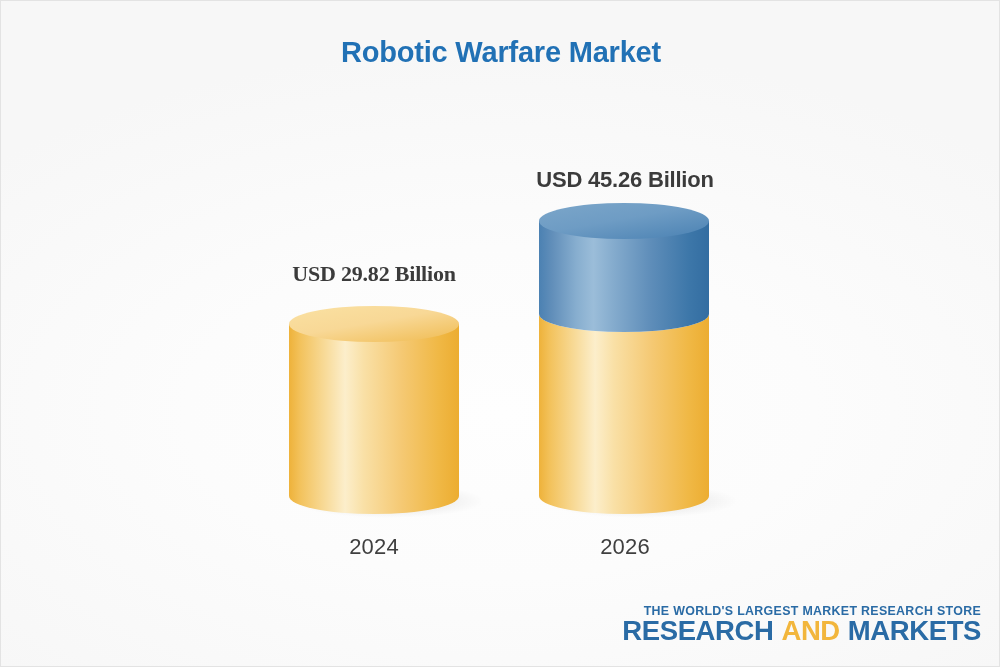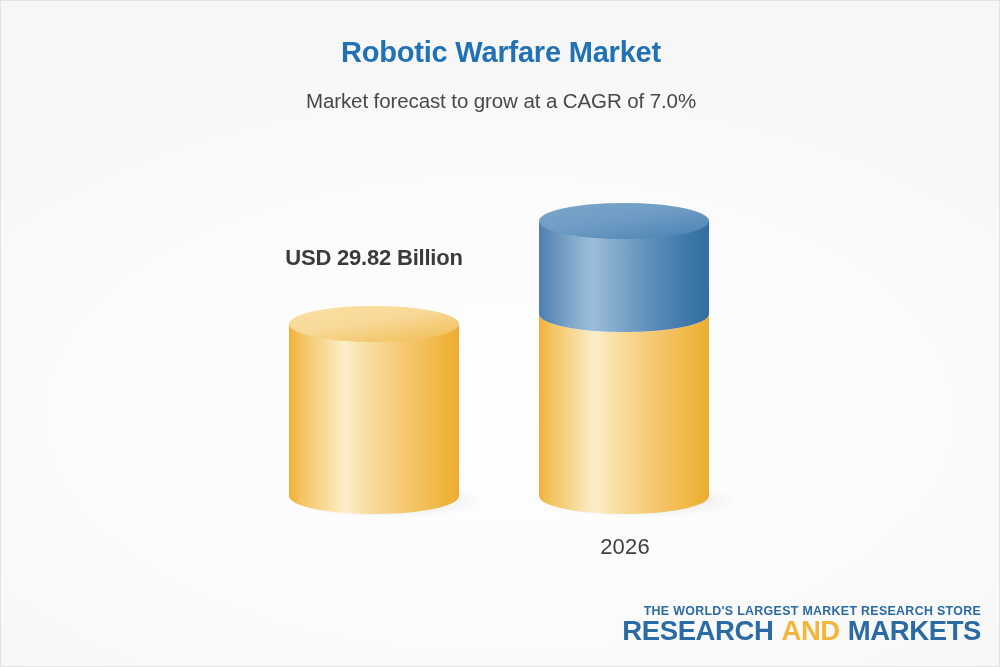--- a/index.html
+++ b/index.html
@@ -116,27 +116,27 @@
     white-space: nowrap;
   }
 </style>
 </head>
 <body>
 
 <div id="canvas">
 
   <div id="header-block">
     <div id="chart-title">Robotic Warfare Market</div>
-    <div id="chart-subtitle">Market forecast to grow at a CAGR of 7.0%</div>
   </div>
 
   <div id="plot-area">
 
-    <div class="value-label" style="left: 203px; top: 244px;">USD 29.82 Billion</div>
-
+    <div class="value-label" style="left: 203px; top: 260px; font-family: Liberation Serif, serif;">USD 29.82 Billion</div>
+
+    <div class="value-label" style="left: 454px; top: 166px;">USD 45.26 Billion</div>
 
     <div class="cyl-group" style="left: 280px; top: 296px; width: 200px; height: 230px;">
       <svg width="200" height="230" viewBox="0 0 200 230">
         <defs>
           <linearGradient id="gYellowBody" x1="0" y1="0" x2="1" y2="0">
             <stop offset="0.00" stop-color="#eeb23a"></stop>
             <stop offset="0.07" stop-color="#f3c35e"></stop>
             <stop offset="0.22" stop-color="#f8dc9c"></stop>
             <stop offset="0.33" stop-color="#fceecb"></stop>
             <stop offset="0.44" stop-color="#f9e0a6"></stop>
@@ -202,20 +202,21 @@
         <ellipse cx="110" cy="307" rx="97" ry="17" fill="url(#gShadow30)"></ellipse>
 
         <path d="M 8,120 A 85,18 0 0 0 178,120 L 178,302 A 85,18 0 0 1 8,302 Z" fill="url(#gYellowBody2)"></path>
 
         <path d="M 8,27 L 8,120 A 85,18 0 0 0 178,120 L 178,27 Z" fill="url(#gBlueBody)"></path>
 
         <ellipse cx="93" cy="27" rx="85" ry="18" fill="url(#gBlueTop)"></ellipse>
       </svg>
     </div>
 
+    <div class="year-label" style="left: 253px; top: 533px;">2024</div>
     <div class="year-label" style="left: 504px; top: 533px;">2026</div>
   </div>
 
 
   <div id="brand-logo">
     <div id="brand-tagline">THE WORLD'S LARGEST MARKET RESEARCH STORE</div>
     <div id="brand-wordmark">
       <span class="brand-blue">RESEARCH</span><span style="display:inline-block;width:8px"></span><span class="brand-amber">AND</span><span style="display:inline-block;width:8px"></span><span class="brand-blue">MARKETS</span>
     </div>
   </div>

